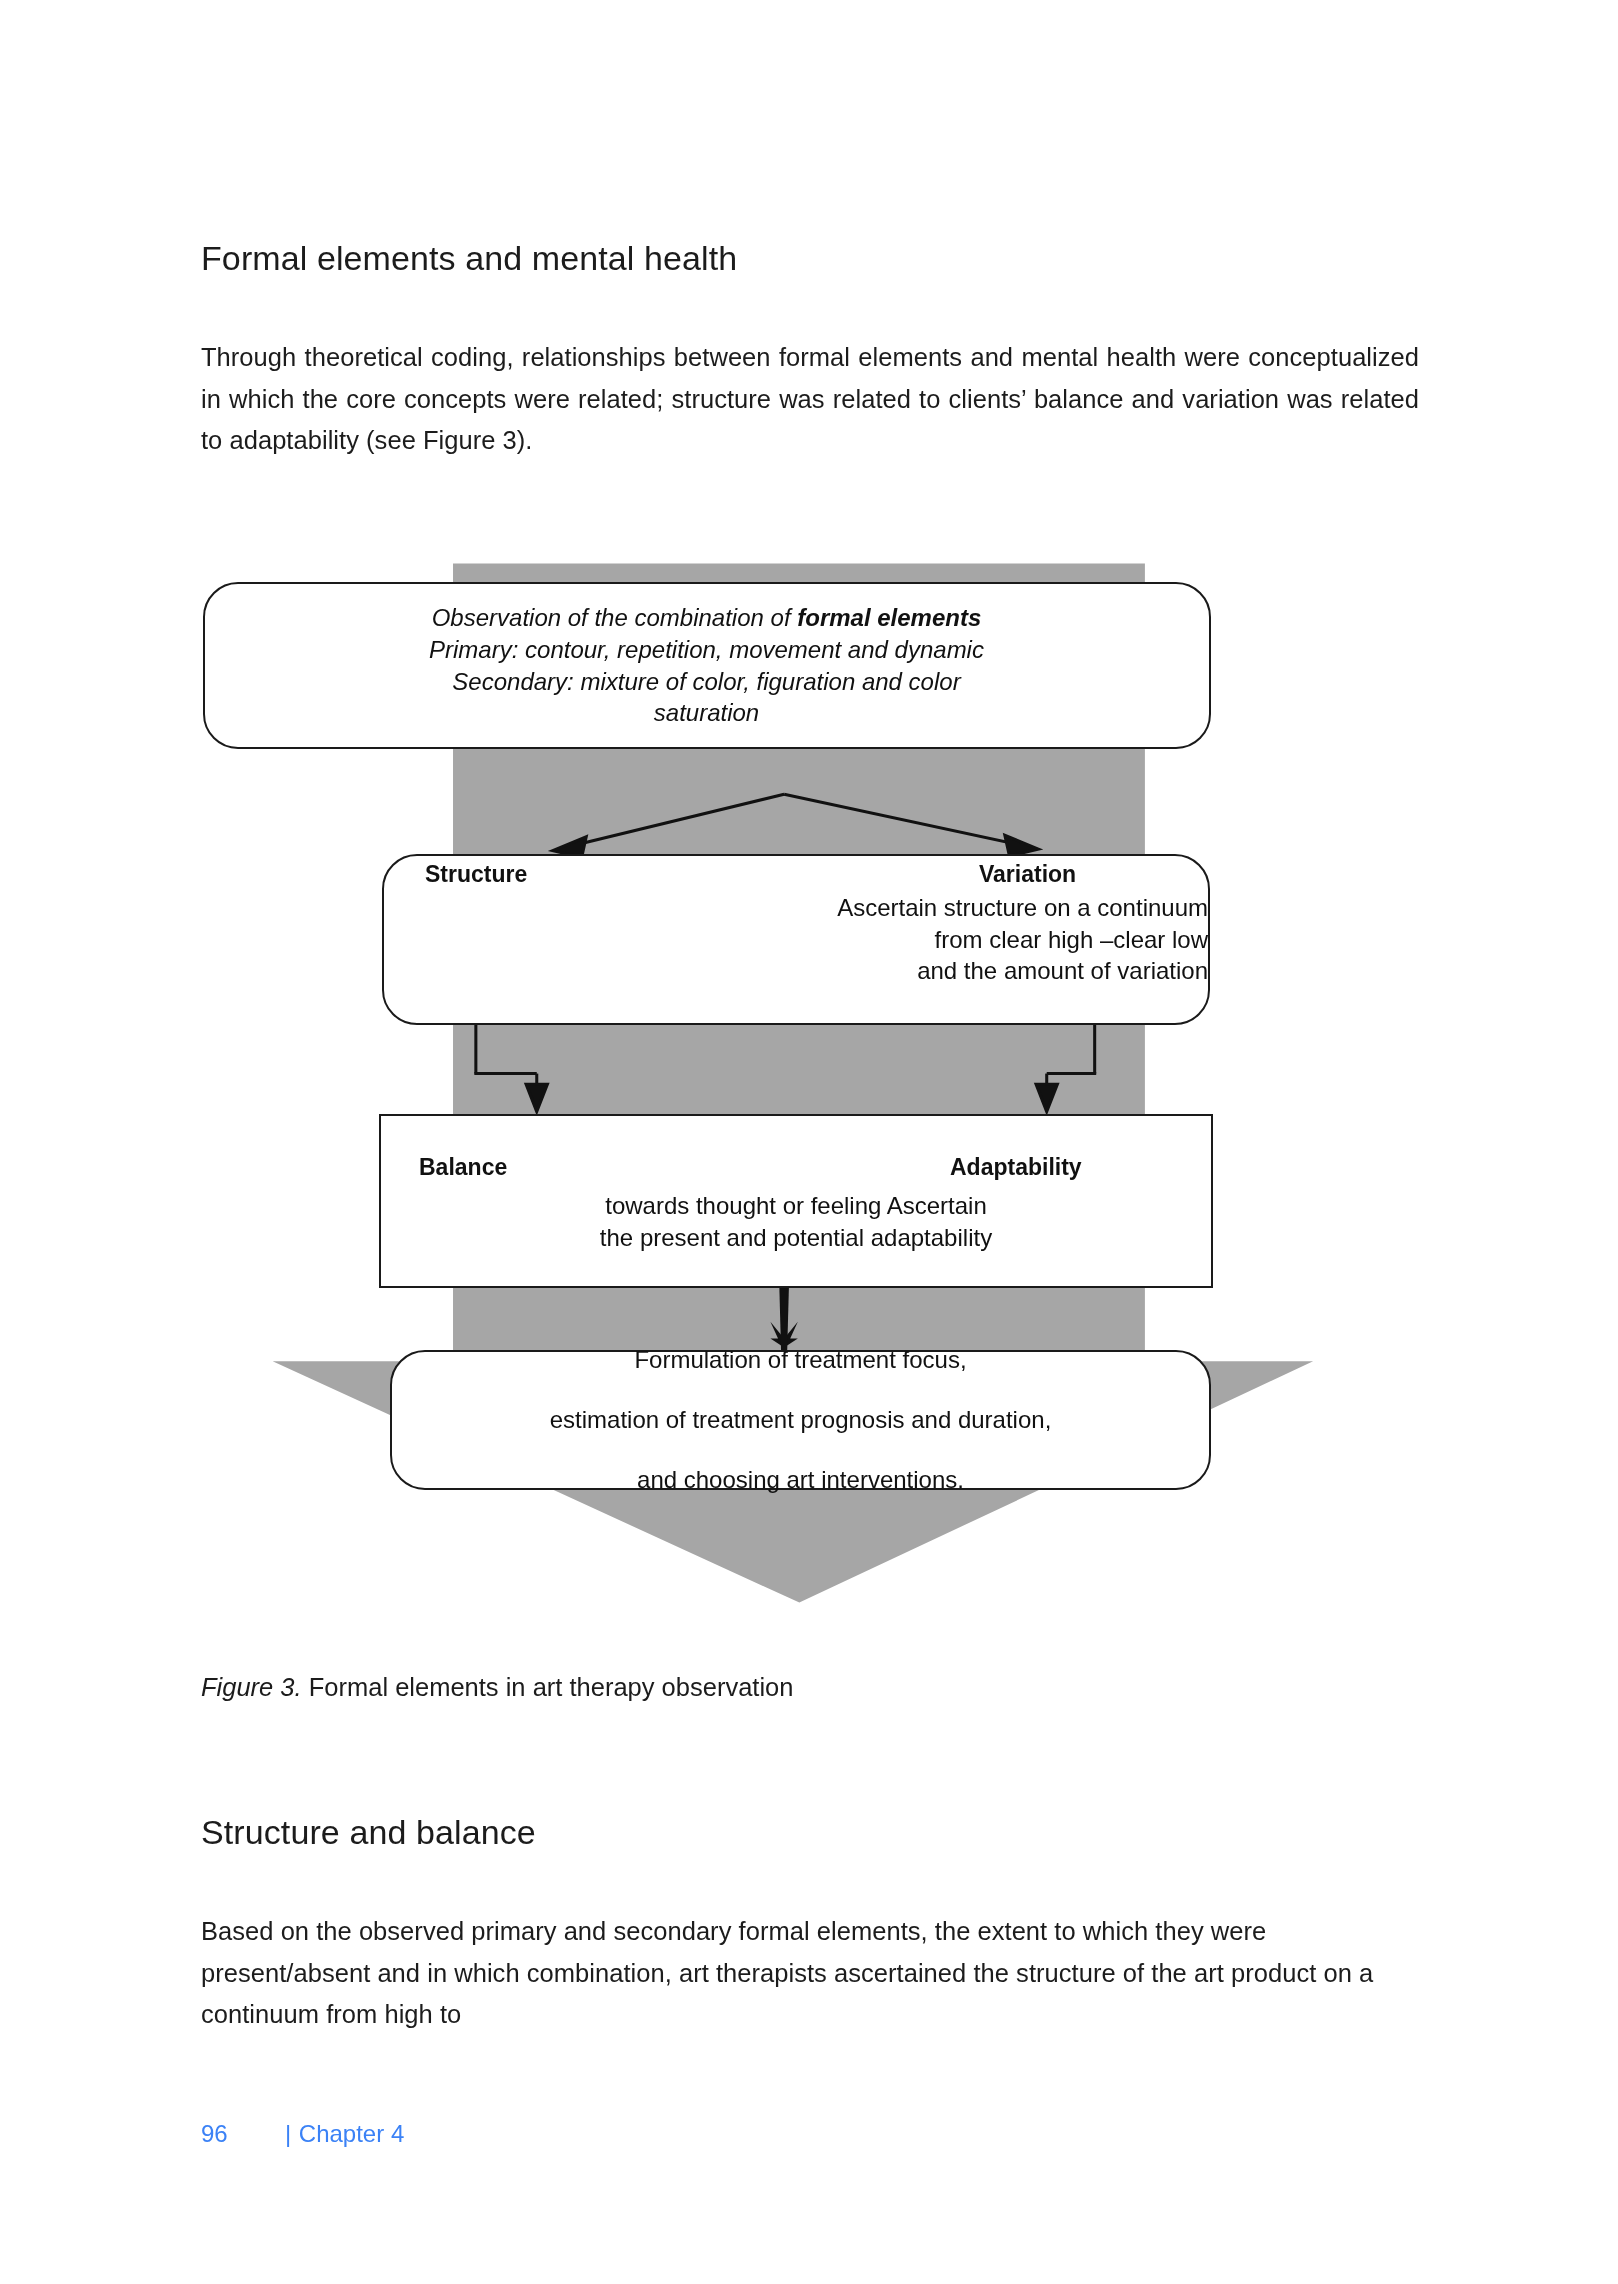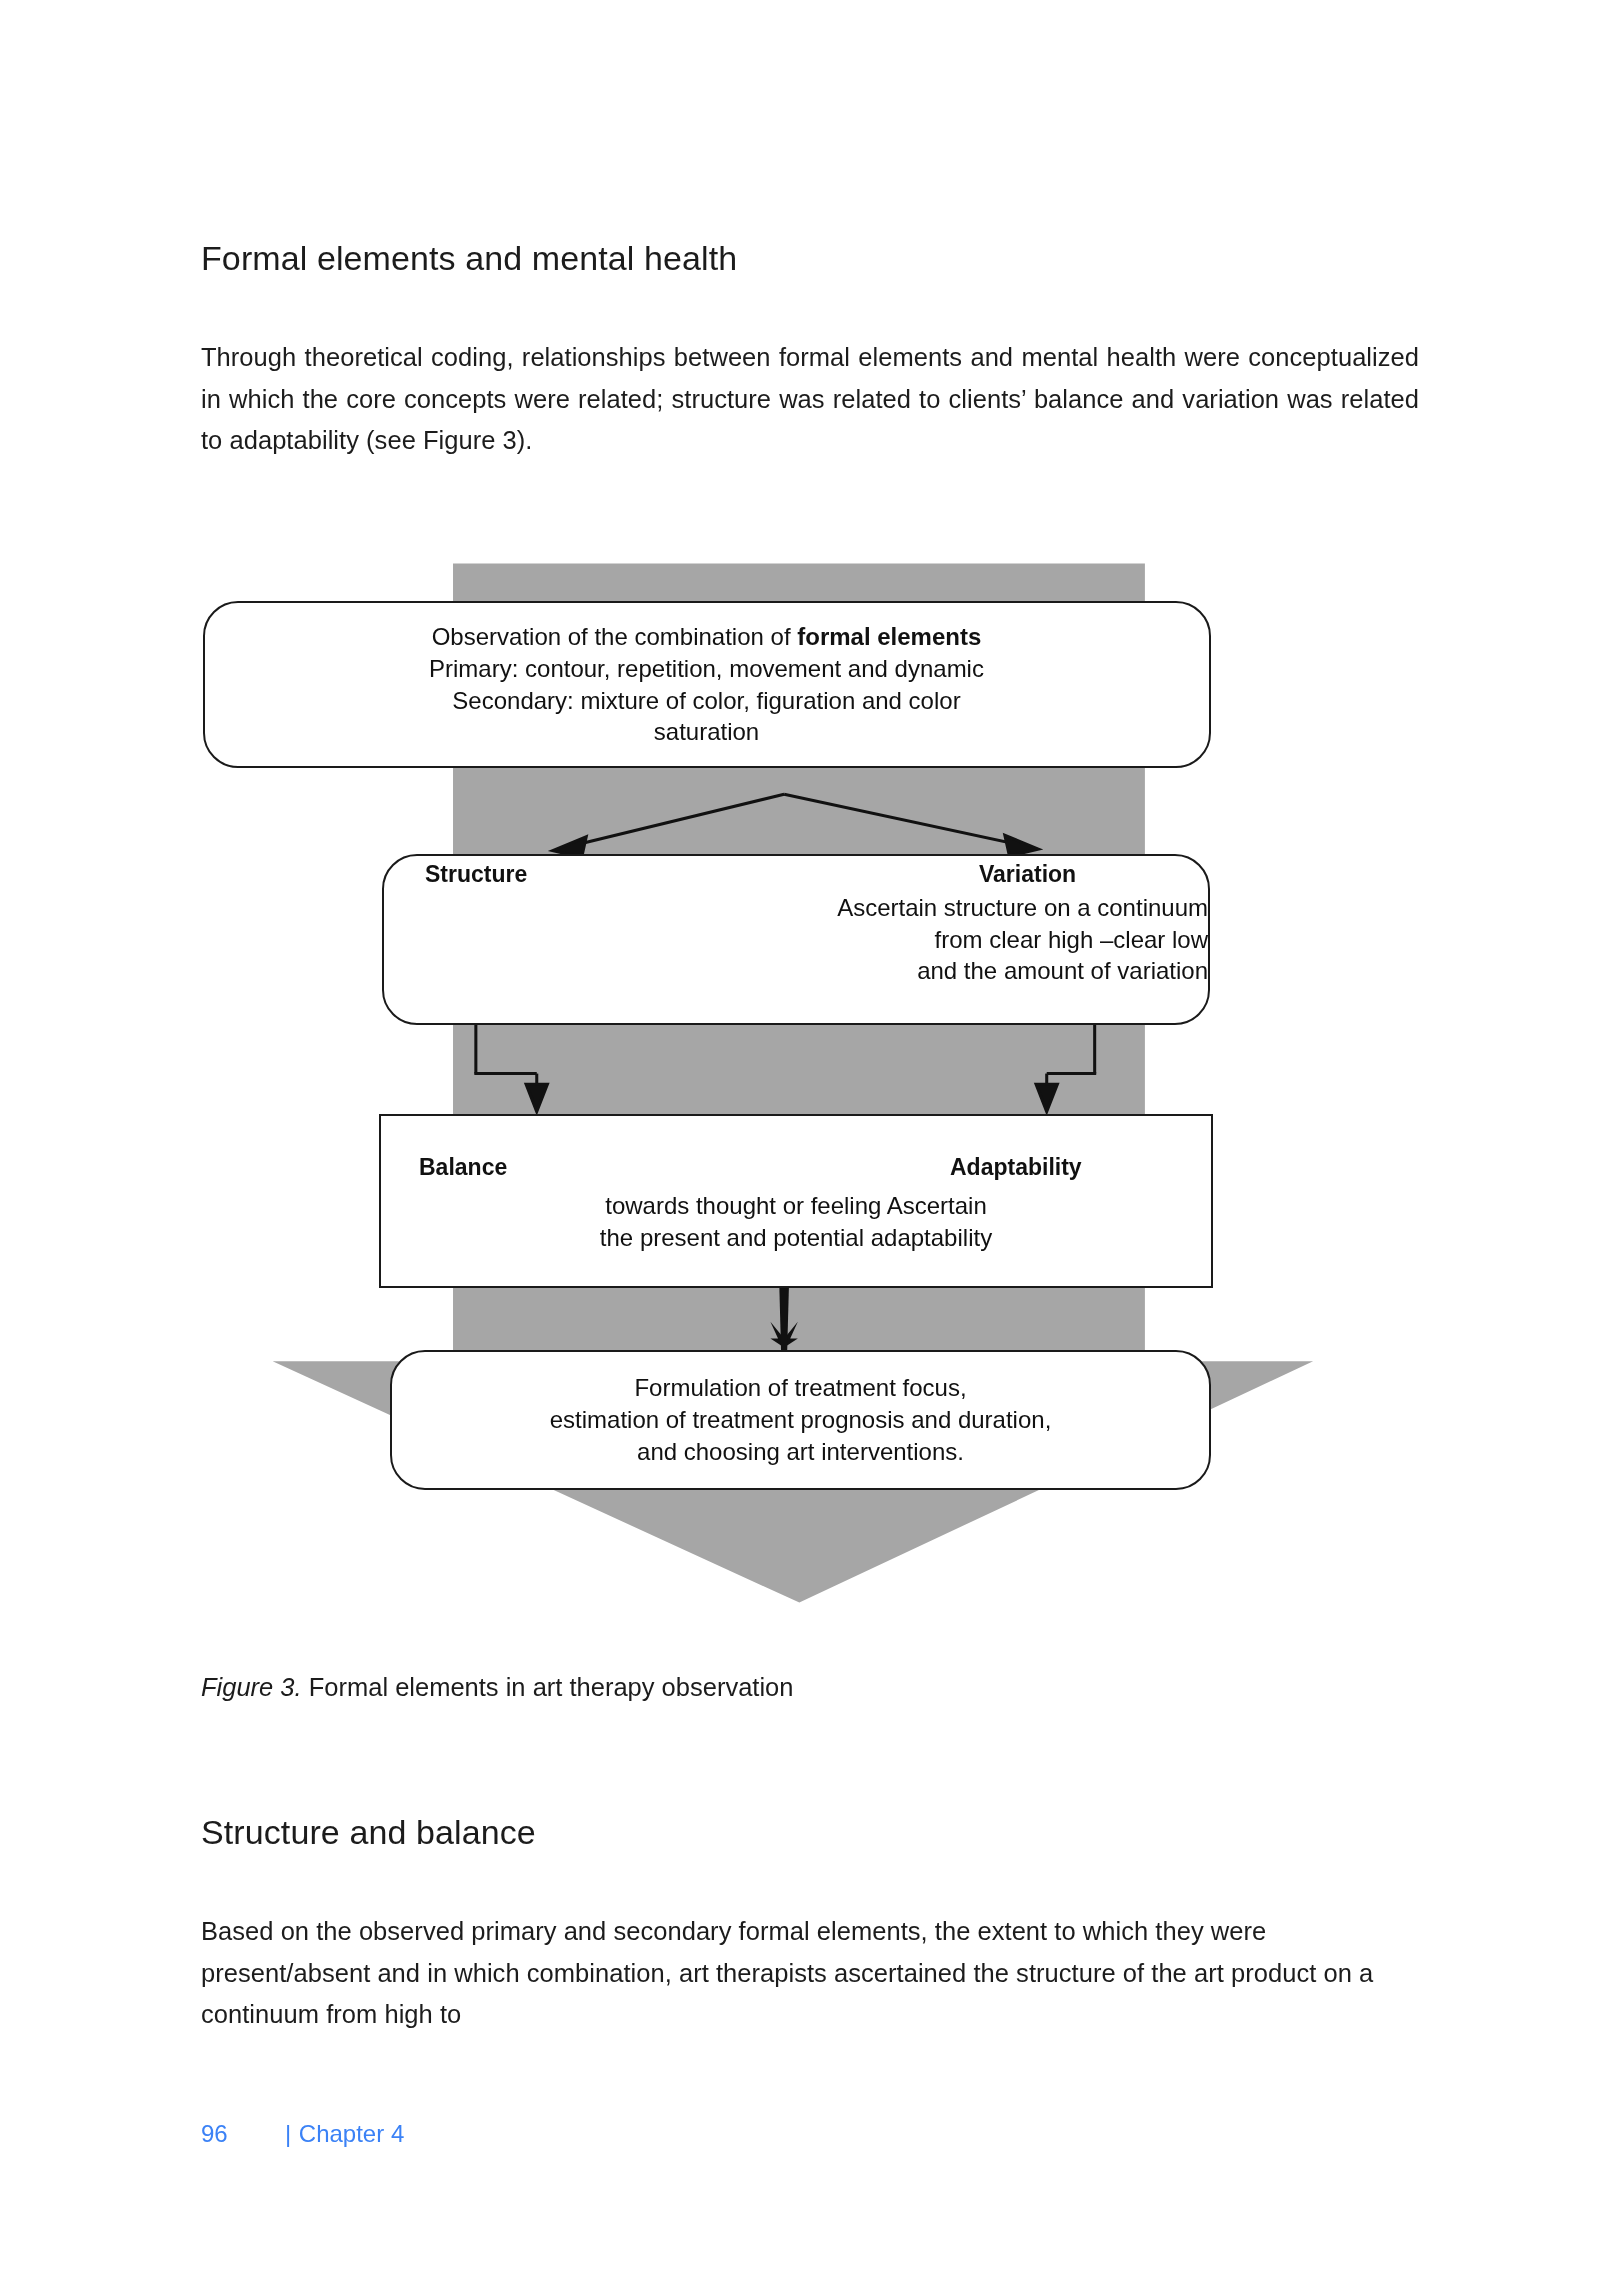--- a/index.html
+++ b/index.html
@@ -159,21 +159,21 @@
         <polygon points="1111,730 1097,694 1125,694"></polygon>
         <line x1="1154" y1="450" x2="1194" y2="450" stroke-width="4"></line>
       </g>
 
       <g fill="#111111">
         <polygon points="766,1040 748,1028 758,1028 758,1028 748,1006 766,1028 784,1006 774,1028 784,1028"></polygon>
         <polygon points="758,897 774,897 770,1045 766,1052 762,1045"></polygon>
       </g>
     </svg>
 
-    <div class="fig-box rounded" id="box-observation" style="left:1.5px; top:45px; width:1008px; height:167px;">
+    <div class="fig-box rounded" id="box-observation" style="left:1.5px; top:26px; width:1008px; height:167px;font-style:italic;">
       <div class="fig-line">
         <span>Observation of the combination of </span><b>formal elements</b>
       </div>
       <div class="fig-line">Primary: contour, repetition, movement and dynamic</div>
       <div class="fig-line">Secondary: mixture of color, figuration and color</div>
       <div class="fig-line">saturation</div>
     </div>
 
     <div class="fig-box rounded" id="box-structvar" style="left:181px; top:298px; width:828px; height:171px;">
       <div class="fig-line">Ascertain structure on a continuum</div>
@@ -184,21 +184,21 @@
     <div class="corner-label" style="left:778px; top:305px;">Variation</div>
 
     <div class="fig-box sharp" id="box-balance" style="left:178px; top:558px; width:834px; height:174px;">
       <div style="height:41px"></div>
       <div class="fig-line">towards thought or feeling Ascertain</div>
       <div class="fig-line">the present and potential adaptability</div>
     </div>
     <div class="corner-label" style="left:218px; top:598px;">Balance</div>
     <div class="corner-label" style="left:749px; top:598px;">Adaptability</div>
 
-    <div class="fig-box rounded" id="box-formulation" style="left:189px; top:794px; width:821px; height:140px;">
+    <div class="fig-box rounded" id="box-formulation" style="left:189px; top:794px; width:821px; height:140px;gap:28px;">
       <div class="fig-line">Formulation of treatment focus,</div>
       <div class="fig-line">estimation of treatment prognosis and duration,</div>
       <div class="fig-line">and choosing art interventions.</div>
     </div>
   </div>
 
   <div class="fig-caption-pos">
     <p class="fig-caption"><i>Figure 3.</i><span> Formal elements in art therapy observation</span></p>
   </div>
 

